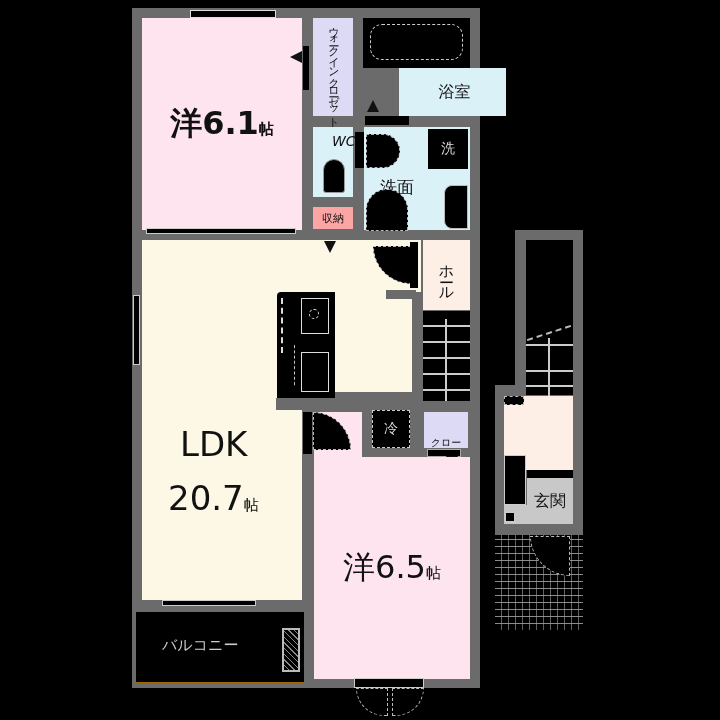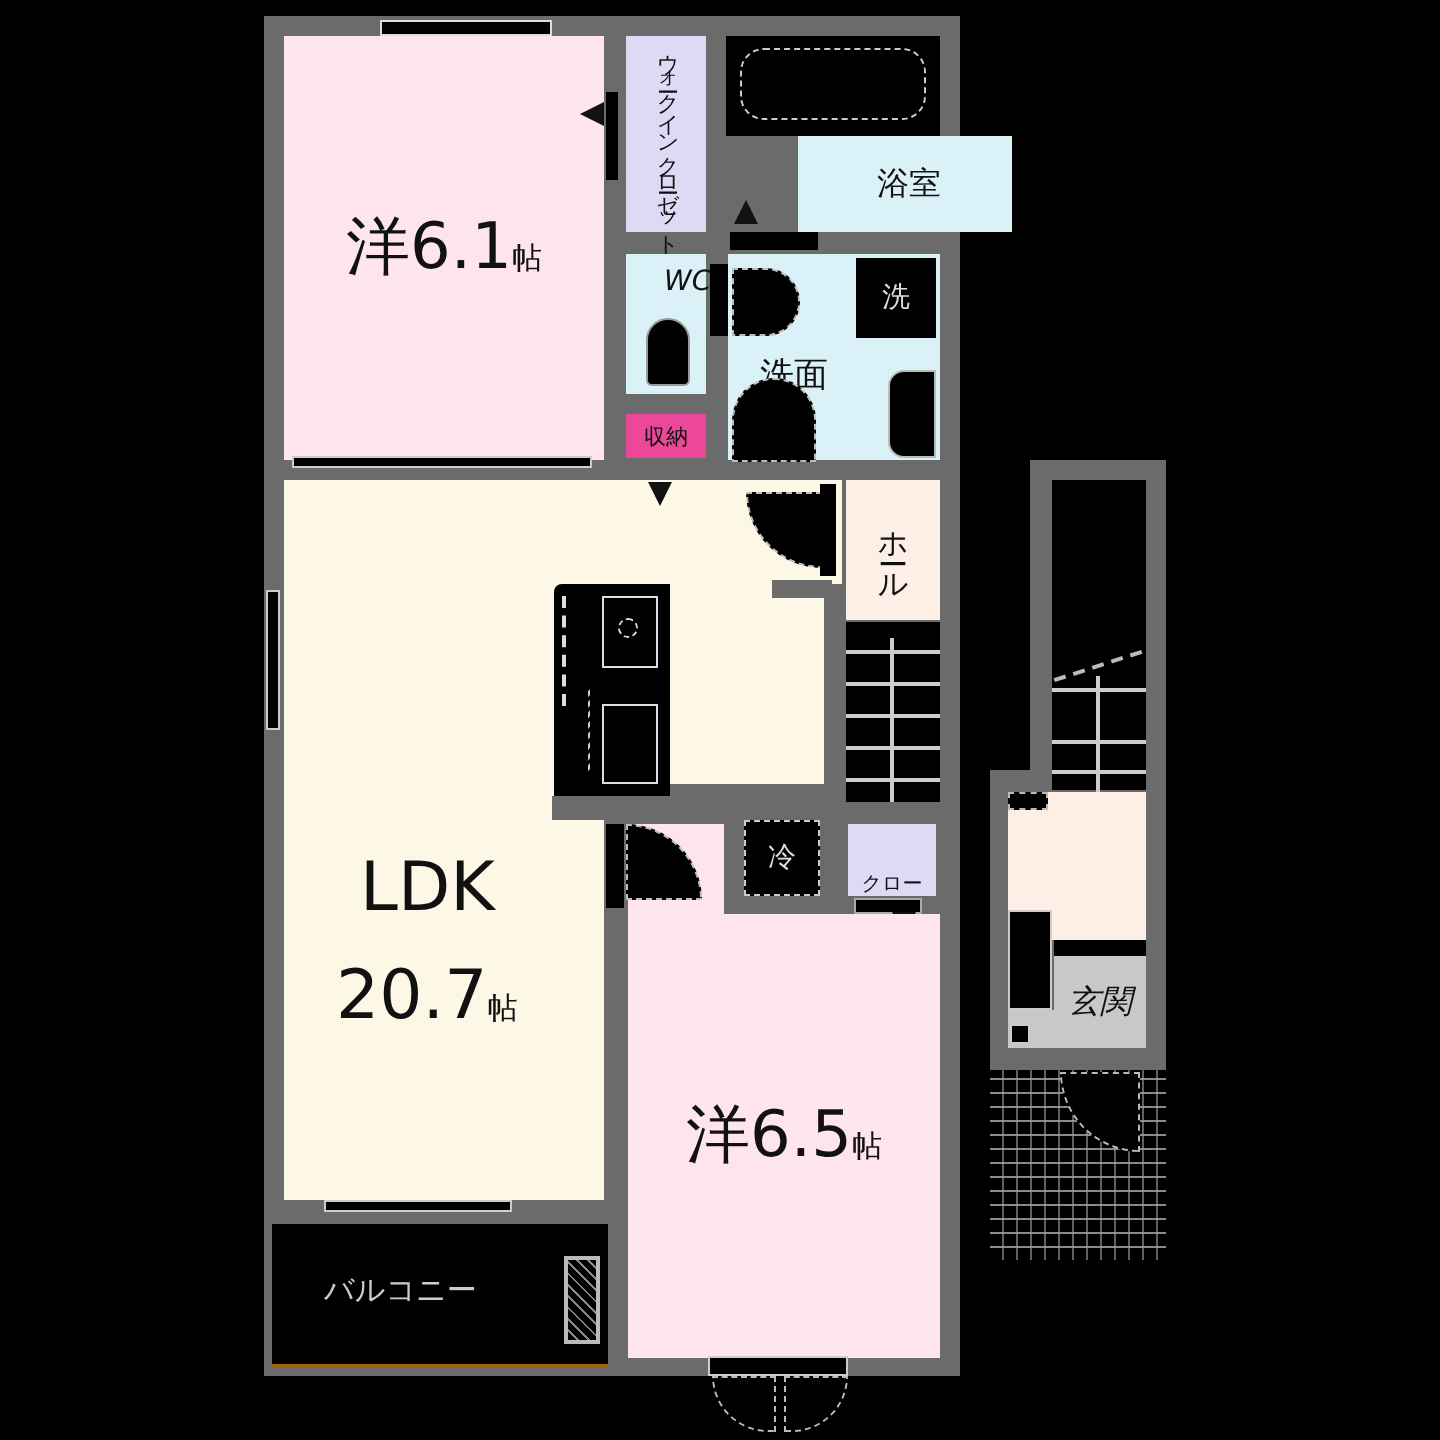--- a/index.html
+++ b/index.html
@@ -16,21 +16,21 @@
   .tri-left { width:0;height:0;border-top:6px solid transparent;border-bottom:6px solid transparent;border-right:12px solid #111; }
   .door-arc { border:1px dashed #bbb; background:#000; }
   .stair-line { background:#ccc; height:2px; }
 </style>
 </head>
 <body>
 
 <div class="abs wall" style="left:132px;top:8px;width:348px;height:680px;"></div>
 
 <div class="abs room" style="left:142px;top:18px;width:160px;height:212px;background:#fde4ee;">
-  <span class="label" style="font-size:32px;">
+  <span class="label" style="font-size:32px;font-weight:bold;">
     <span>洋</span><span>6.1</span><span style="font-size:15px;">帖</span>
   </span>
 </div>
 
 <div class="abs fix" style="left:190px;top:10px;width:86px;height:8px;background:#000;"></div>
 <div class="abs" style="left:146px;top:228px;width:150px;height:6px;background:#000;border:1px solid #ccc;"></div>
 
 <div class="abs blk" style="left:303px;top:46px;width:6px;height:44px;"></div>
 <div class="abs tri-left" style="left:290px;top:51px;"></div>
 
@@ -47,21 +47,21 @@
 </div>
 <div class="abs tri-up" style="left:367px;top:100px;"></div>
 <div class="abs blk" style="left:365px;top:116px;width:44px;height:9px;"></div>
 
 <div class="abs" style="left:313px;top:127px;width:40px;height:70px;background:#dbf1f8;">
   <span class="abs label" style="left:19px;top:6px;font-size:14px;font-style:italic;">WC</span>
   <div class="abs blk" style="left:10px;top:32px;width:22px;height:34px;border-radius:11px 11px 3px 3px;border:1px solid #999;"></div>
 </div>
 <div class="abs blk" style="left:355px;top:132px;width:9px;height:36px;"></div>
 
-<div class="abs room" style="left:313px;top:207px;width:40px;height:22px;background:#ec4899;">
+<div class="abs room" style="left:313px;top:207px;width:40px;height:22px;background:#fca5a5;">
   <span class="label" style="font-size:11px;">収納</span>
 </div>
 
 <div class="abs" style="left:364px;top:127px;width:106px;height:103px;background:#dbf1f8;">
   <span class="abs label" style="left:16px;top:49px;font-size:17px;">洗面</span>
   <div class="abs door-arc" style="left:2px;top:7px;width:34px;height:34px;border-radius:0 34px 34px 0;"></div>
   <div class="abs blk" style="left:64px;top:2px;width:40px;height:40px;display:flex;align-items:center;justify-content:center;">
     <span style="color:#ddd;font-size:14px;">洗</span>
   </div>
   <div class="abs blk" style="left:80px;top:58px;width:24px;height:44px;border-radius:8px 0 0 8px;border:1px solid #bbb;"></div>
@@ -140,21 +140,21 @@
   <div class="abs" style="left:0;top:92px;width:46px;height:2px;border-top:2px dashed #bbb;transform:rotate(-18deg);"></div>
   <div class="abs stair-line" style="left:0;top:104px;width:47px;"></div>
   <div class="abs stair-line" style="left:0;top:130px;width:47px;"></div>
   <div class="abs stair-line" style="left:0;top:145px;width:47px;"></div>
   <div class="abs" style="left:22px;top:98px;width:2px;height:58px;background:#ccc;"></div>
 </div>
 <div class="abs" style="left:504px;top:396px;width:69px;height:74px;background:#fdeee6;"></div>
 <div class="abs blk" style="left:504px;top:396px;width:20px;height:9px;border:1px dashed #bbb;"></div>
 <div class="abs blk" style="left:504px;top:455px;width:22px;height:50px;border:1px solid #ccc;"></div>
 <div class="abs blk" style="left:527px;top:470px;width:46px;height:8px;"></div>
-<div class="abs room" style="left:527px;top:478px;width:46px;height:46px;background:#c8c8c8;font-style:italic;">
+<div class="abs room" style="left:527px;top:478px;width:46px;height:46px;background:#c8c8c8;">
   <span class="label" style="font-size:16px;">玄関</span>
 </div>
 <div class="abs" style="left:504px;top:505px;width:23px;height:19px;background:#c8c8c8;"></div>
 <div class="abs blk" style="left:505px;top:512px;width:10px;height:10px;border:1px solid #ccc;"></div>
 
 <div class="abs" style="left:495px;top:535px;width:88px;height:95px;background:repeating-linear-gradient(0deg,#000 0 6px,#999 6px 7px),#000;opacity:0.9;">
 </div>
 <div class="abs" style="left:495px;top:535px;width:88px;height:95px;background:repeating-linear-gradient(90deg,transparent 0 6px,rgba(160,160,160,0.6) 6px 7px);"></div>
 <div class="abs door-arc" style="left:530px;top:536px;width:40px;height:40px;border-radius:0 0 0 40px;"></div>
 

